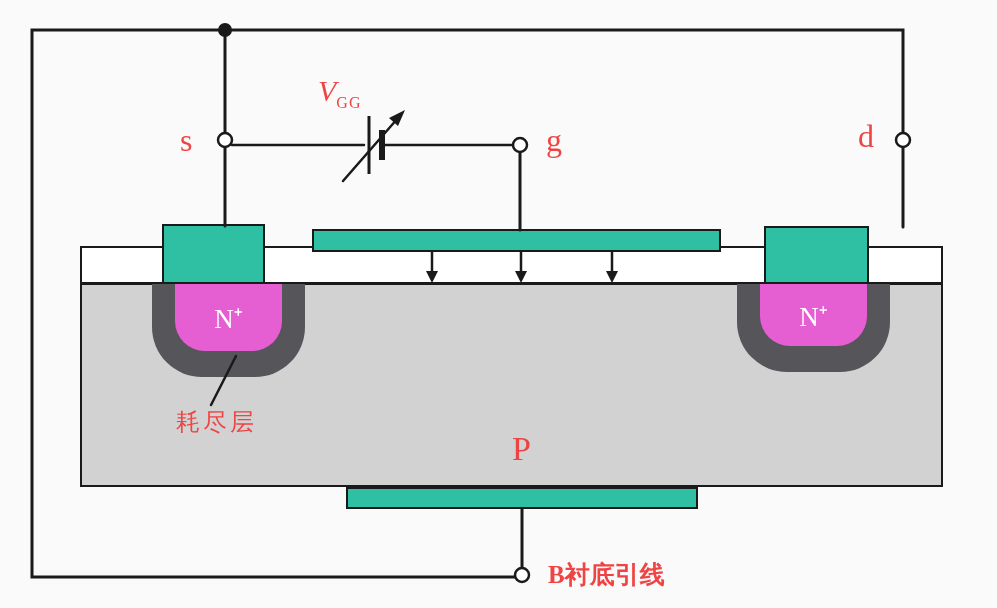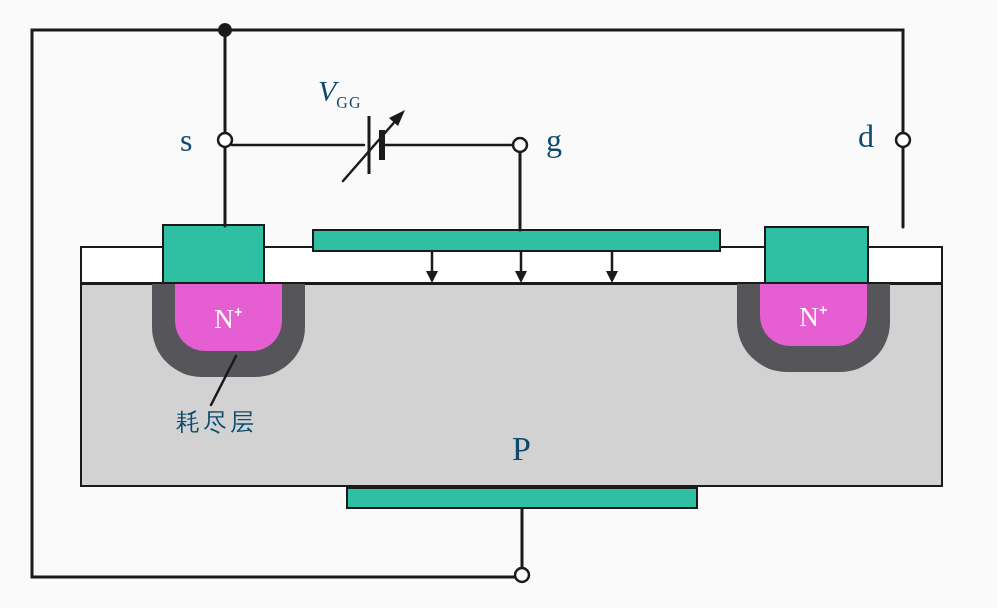--- a/index.html
+++ b/index.html
@@ -25,21 +25,21 @@
   .drn-contact{left:764px;top:226px;width:105px;height:58px;}
   .sub-contact{left:346px;top:487px;width:352px;height:22px;}
   svg.wires{position:absolute;left:0;top:0;z-index:10;}
   .wire{stroke:var(--wire-black,#1a1a1a);stroke-width:3;fill:none;stroke-linecap:round;}
   .thin{stroke-width:2.5;}
   .battery-long{stroke:var(--wire-black,#1a1a1a);stroke-width:3;}
   .battery-short{stroke:var(--wire-black,#1a1a1a);stroke-width:6;}
   .terminal{fill:#ffffff;stroke:var(--wire-black,#1a1a1a);stroke-width:2.5;}
   .dot{fill:var(--wire-black,#1a1a1a);stroke:none;}
   .ah{fill:var(--wire-black,#1a1a1a);stroke:none;}
-  .lbl{position:absolute;color:#0c4a6e;z-index:12;white-space:nowrap;}
+  .lbl{position:absolute;color:#ef4444;z-index:12;white-space:nowrap;}
   .term-lbl{font-size:32px;font-family:"Liberation Serif",serif;}
   .lbl-s{left:180px;top:122px;}
   .lbl-g{left:546px;top:122px;}
   .lbl-d{left:858px;top:118px;}
   .lbl-vgg{left:318px;top:74px;font-size:30px;font-style:italic;font-family:"Liberation Serif",serif;}
   .lbl-vgg sub{font-size:16px;font-style:normal;letter-spacing:1px;}
   .lbl-p{left:512px;top:430px;font-size:34px;font-family:"Liberation Serif",serif;}
   .lbl-depl{left:140px;top:406px;font-size:24px;letter-spacing:3px;font-family:"Liberation Serif","DejaVu Sans",serif;margin-left:36px;}
   .lbl-lead{left:548px;top:558px;font-size:25px;font-weight:bold;font-family:"Liberation Serif","DejaVu Sans",serif;}
 </style>
@@ -101,14 +101,15 @@
 
     <line class="wire thin" x1="236" y1="356" x2="211" y2="405"></line>
   </svg>
 
   <div class="lbl term-lbl lbl-s">s</div>
   <div class="lbl term-lbl lbl-g">g</div>
   <div class="lbl term-lbl lbl-d">d</div>
   <div class="lbl lbl-vgg"><span>V</span><sub>GG</sub></div>
   <div class="lbl lbl-p">P</div>
   <div class="lbl lbl-depl">耗尽层</div>
+  <div class="lbl lbl-lead">B衬底引线</div>
 
 </div>
 
 </body></html>

